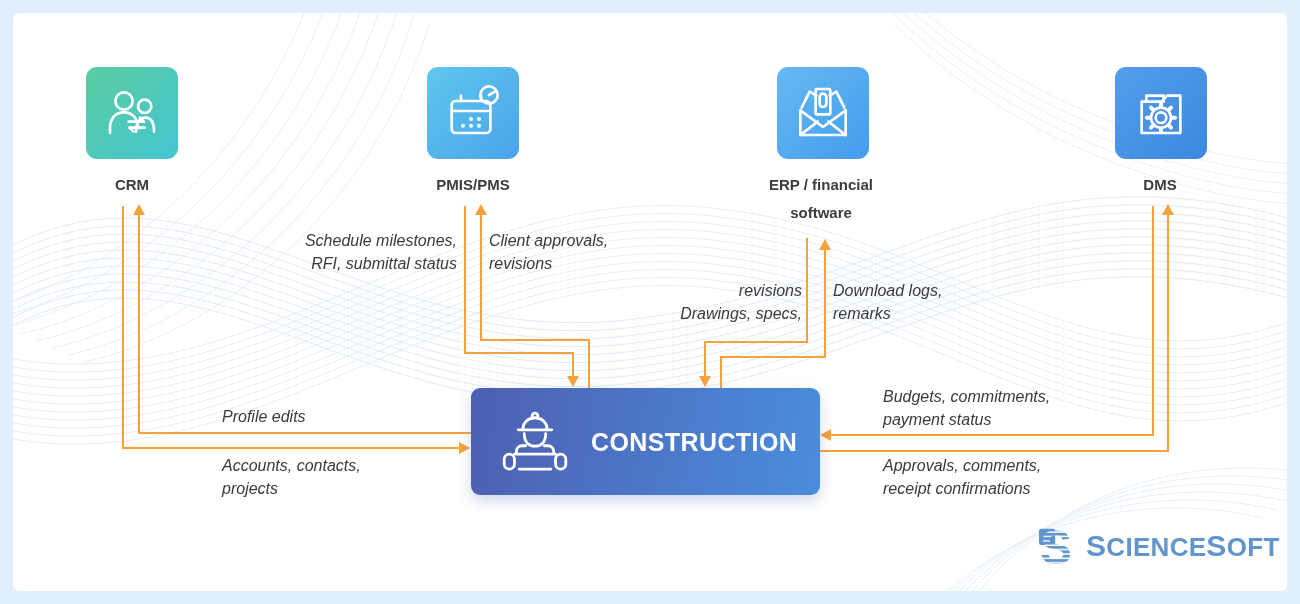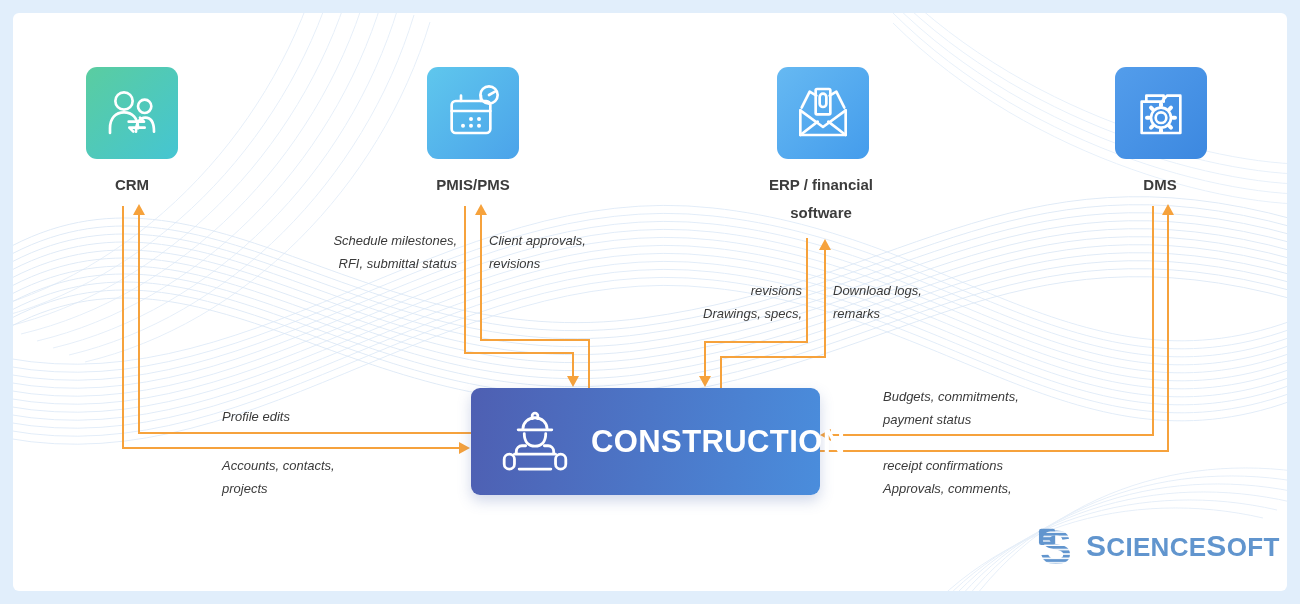--- a/index.html
+++ b/index.html
@@ -24,29 +24,29 @@
 
   
   .seg{position:absolute;background:#F6A23C;}
   .ar{position:absolute;width:0;height:0;}
   .ar-up{border-left:6px solid transparent;border-right:6px solid transparent;border-bottom:11px solid #F6A23C;}
   .ar-down{border-left:6px solid transparent;border-right:6px solid transparent;border-top:11px solid #F6A23C;}
   .ar-left{border-top:6px solid transparent;border-bottom:6px solid transparent;border-right:11px solid #F6A23C;}
   .ar-right{border-top:6px solid transparent;border-bottom:6px solid transparent;border-left:11px solid #F6A23C;}
 
   
-  .flabel{position:absolute;font-style:italic;font-size:13px;color:#3A3A3A;line-height:22.5px;}
+  .flabel{position:absolute;font-style:italic;font-size:16px;color:#3A3A3A;line-height:22.5px;}
   .ralign{text-align:right;}
 
   
   .portal{position:absolute;left:471px;top:388px;width:349px;height:107px;border-radius:9px;
           background:linear-gradient(98deg,#4E5FB2 0%,#4A8DDC 100%);
           box-shadow:0 6px 14px rgba(70,100,170,0.25);display:flex;align-items:center;}
   .portal-icon{margin-left:22px;width:84px;height:82px;flex:0 0 auto;}
-  .portal-title{margin-left:14px;color:#ffffff;font-weight:bold;font-size:31px;line-height:34px;letter-spacing:0.4px;}
+  .portal-title{margin-left:14px;color:#ffffff;font-weight:bold;font-size:25px;line-height:34px;letter-spacing:0.4px;}
 
   
   .logo{position:absolute;left:1038px;top:524px;display:flex;align-items:center;}
   .logo-mark{width:42px;height:44px;}
   .logo-text{margin-left:6px;color:#6195CE;font-weight:bold;letter-spacing:0.3px;white-space:nowrap;}
   .logo-big{font-size:30px;}
   .logo-small{font-size:26px;}
 </style>
 </head>
 <body>
@@ -255,22 +255,22 @@
   </div>
   <div class="flabel" style="left:222px;top:455px;width:220px;">
     <div>Accounts, contacts,</div>
     <div>projects</div>
   </div>
   <div class="flabel" style="left:883px;top:386px;width:230px;">
     <div>Budgets, commitments,</div>
     <div>payment status</div>
   </div>
   <div class="flabel" style="left:883px;top:455px;width:240px;">
+    <div>Approvals, comments,</div>
     <div>receipt confirmations</div>
-    <div>Approvals, comments,</div>
   </div>
 
   <div class="portal">
     <svg class="portal-icon" viewBox="0 0 90 78" fill="none" stroke="#ffffff" stroke-width="3" stroke-linecap="round" stroke-linejoin="round">
       <path d="M42,14 v-3 a3,3 0 0 1 6,0 v3"></path>
       <path d="M32,25 a13,12 0 0 1 26,0"></path>
       <path d="M27,26 h36"></path>
       <path d="M33.5,30 c0,9 4.5,13.5 11.5,13.5 s11.5,-4.5 11.5,-13.5"></path>
       <path d="M25,51 v-2 a6,6 0 0 1 6,-6 h4"></path>
       <path d="M65,51 v-2 a6,6 0 0 0 -6,-6 h-4"></path>

